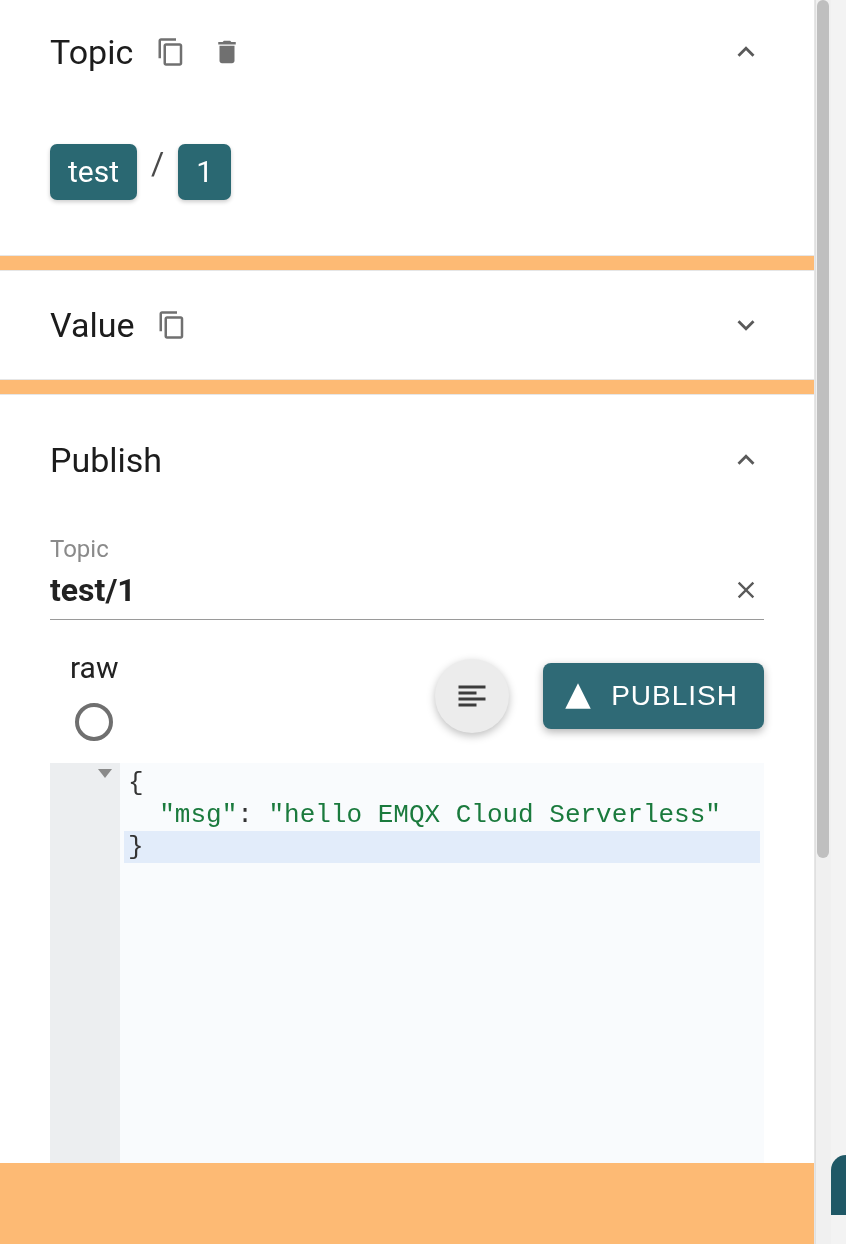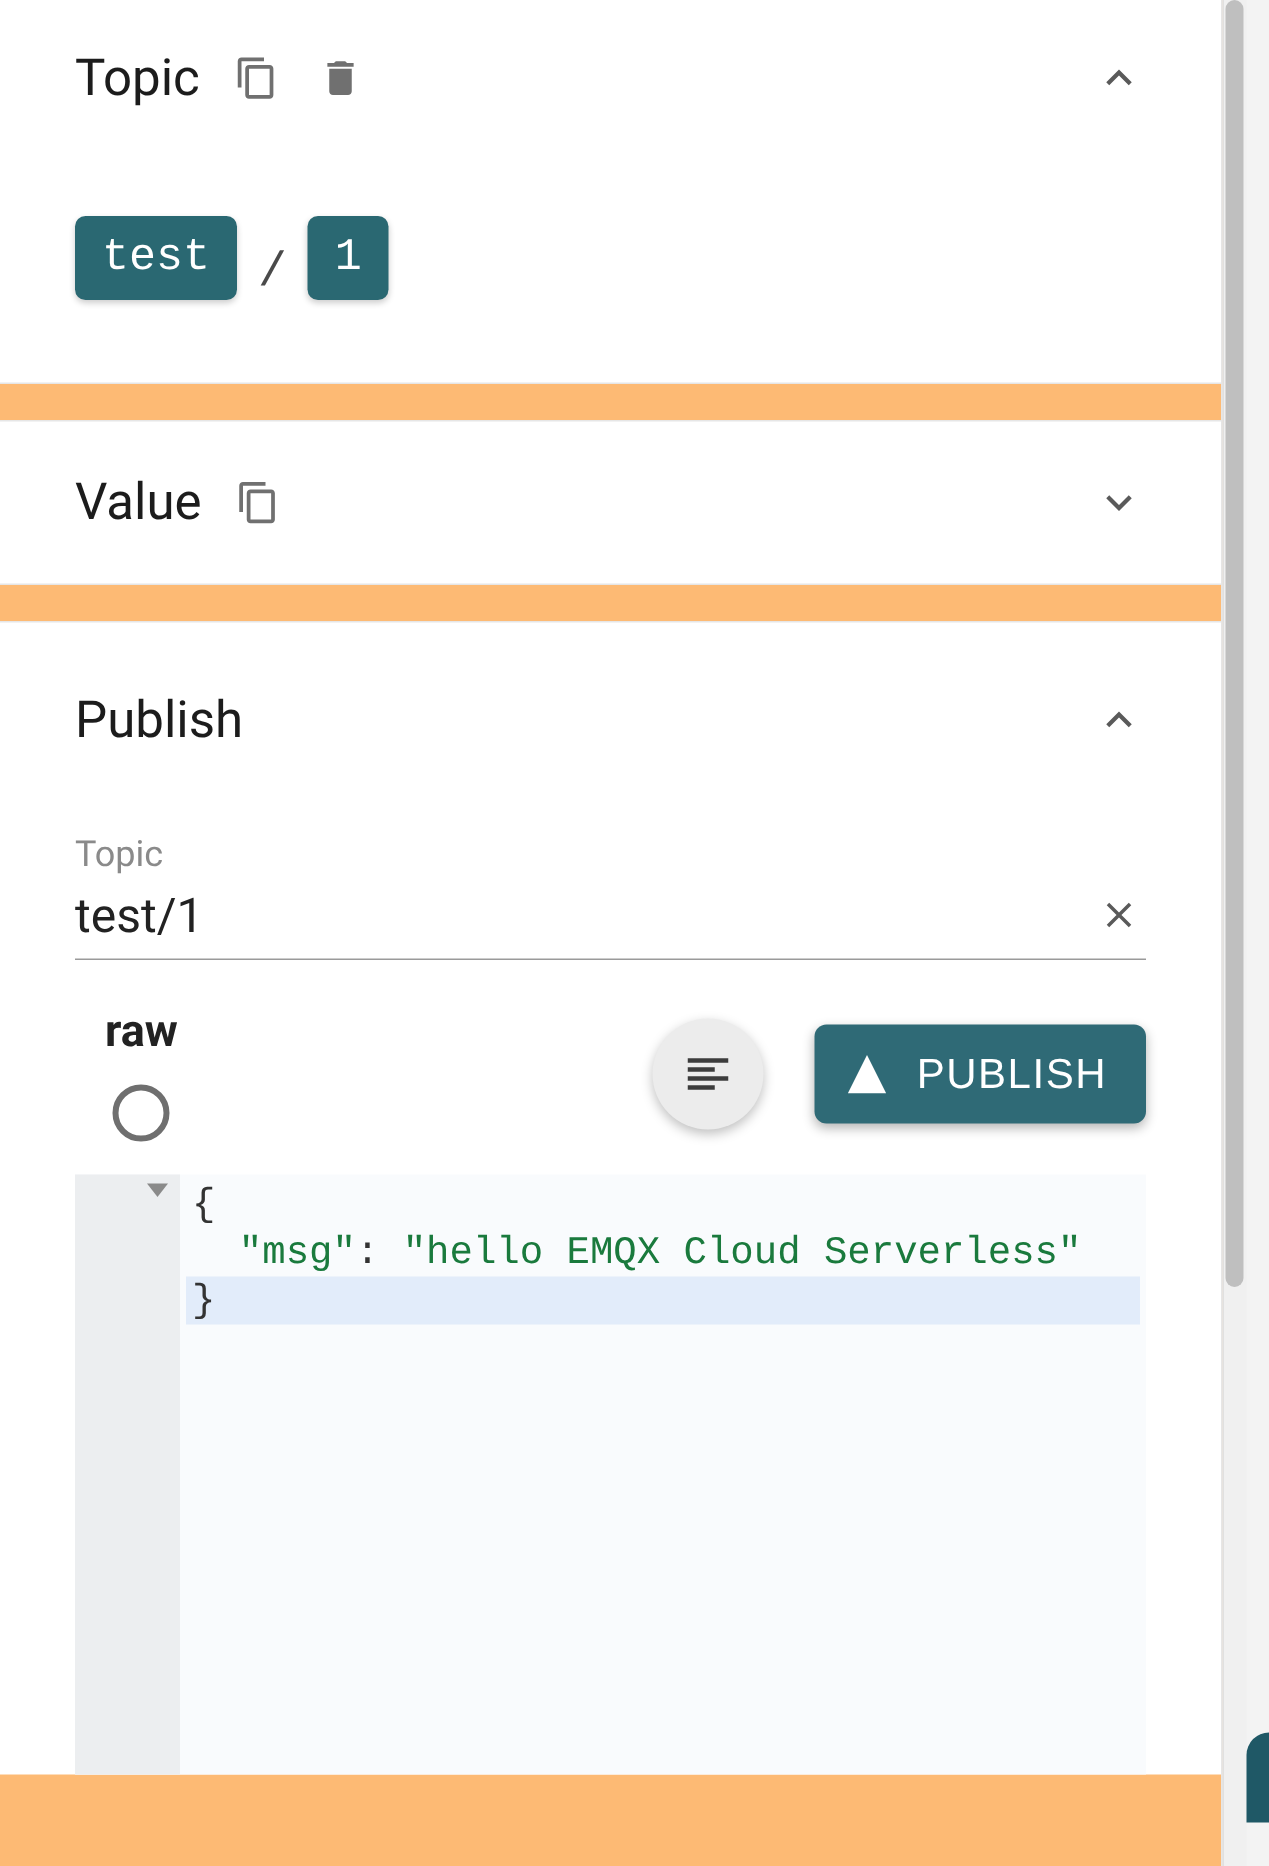--- a/index.html
+++ b/index.html
@@ -37,21 +37,21 @@
     background: #bfbfbf;
     border-radius: 6px;
   }
   
   .panel {
     border-bottom: 1px solid #e6e6e6;
     background: #ffffff;
     padding: 0 50px;
   }
   .panel.spacer-above {
-    margin-top: 24px;
+    margin-top: 14px;
     border-top: 1px solid #e6e6e6;
   }
   .panel-header {
     display: flex;
     align-items: center;
     justify-content: space-between;
     height: 104px;
   }
   .panel-header.short {
     height: 108px;
@@ -81,24 +81,23 @@
     display: inline-flex;
     align-items: center;
     justify-content: center;
     color: #5a5a5a;
     cursor: pointer;
   }
   
   .topic-body {
     padding: 40px 0 55px 0;
     display: flex;
-    align-items: flex-end;
+    align-items: flex-start;
     gap: 12px;
     font-size: 30px;
-    font-family: Liberation Mono, monospace;
   }
   .chip {
     background: #2a6872;
     color: #ffffff;
     padding: 10px 18px;
     border-radius: 7px;
     font-size: 30px;
     line-height: 1.2;
     box-shadow: 0 2px 4px rgba(0,0,0,0.2);
   }
@@ -125,41 +124,41 @@
     margin-bottom: 30px;
   }
   .text-field {
     border: none;
     outline: none;
     font-size: 32px;
     color: #222;
     flex: 1;
     background: transparent;
     font-family: inherit;
+    font-weight: bold;
   }
   .clear-btn {
     width: 36px;
     height: 36px;
     display: inline-flex;
     align-items: center;
     justify-content: center;
     color: #5a5a5a;
     cursor: pointer;
   }
   
   .format-row {
     display: flex;
     align-items: center;
     gap: 0;
     margin-bottom: 22px;
   }
   .radio-group {
     display: flex;
     align-items: flex-start;
-    font-weight: bold;
   }
   .radio-item {
     display: flex;
     flex-direction: column;
     align-items: center;
     gap: 18px;
     cursor: pointer;
   }
   .radio-label {
     font-size: 30px;

